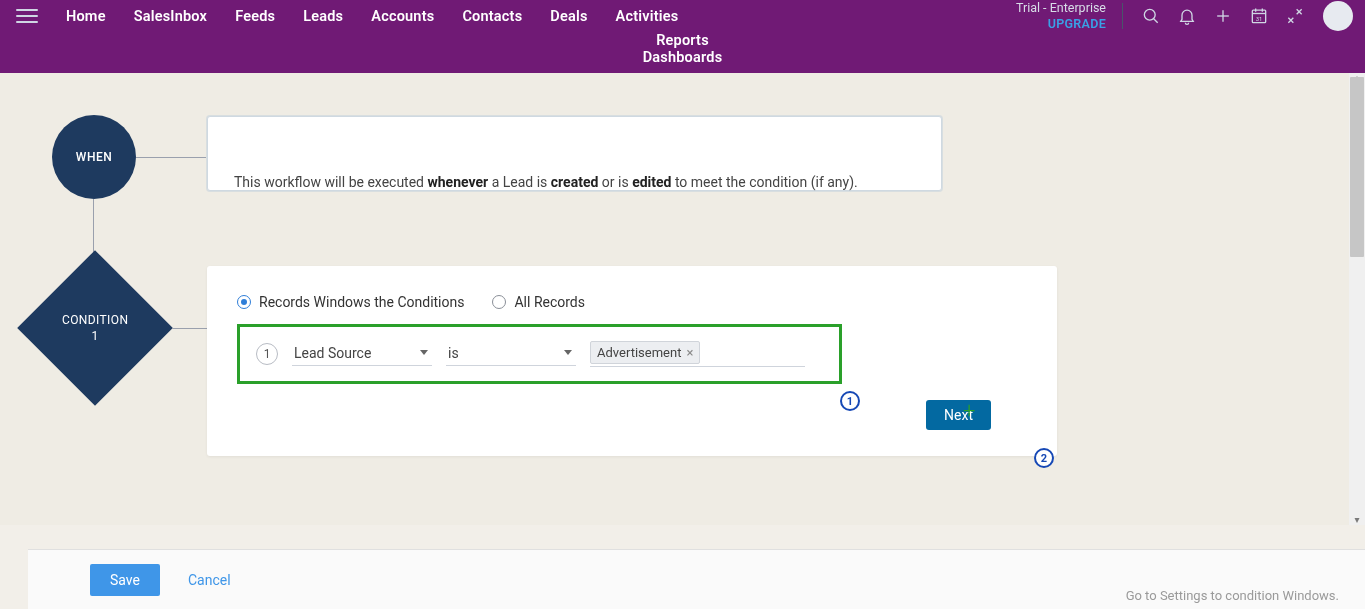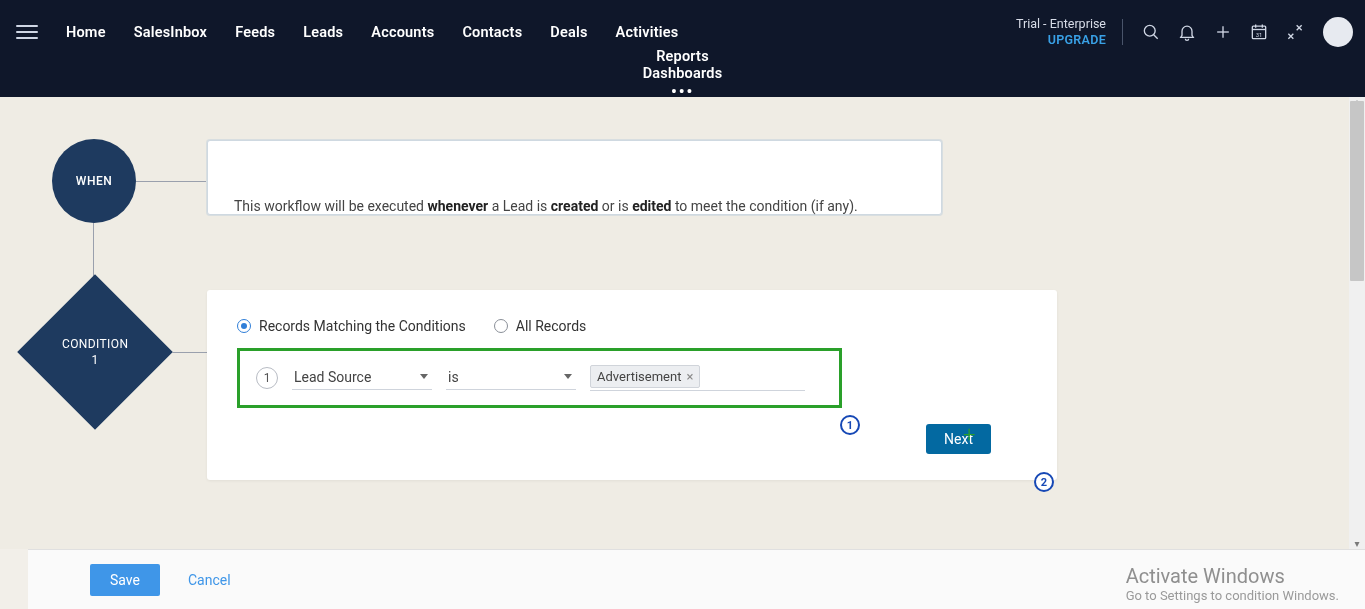--- a/index.html
+++ b/index.html
@@ -7,26 +7,26 @@
     font-family: -apple-system, BlinkMacSystemFont, "Segoe UI", Roboto, sans-serif;
     background: #f2efe9;
     overflow: hidden;
     width: 1365px;
     height: 609px;
     position: relative;
   }
 
   
   .topnav {
-    background: #0f172a;
-    color: #fff;
-    height: 97px;
+    background: #701a75;
+    color: #fff;
+    height: 73px;
     display: flex;
     flex-direction: column;
-    padding: 16px 12px;
+    padding: 0 12px;
   }
   .topnav-row {
     display: flex;
     align-items: center;
     height: 48px;
   }
   .topnav-row.second { height: 49px; flex-direction: column; }
   .hamburger {
     width: 22px;
     height: 22px;
@@ -469,21 +469,21 @@
       <div>CONDITION</div>
       <div>1</div>
     </div>
   </div>
   <div class="line-h2"></div>
 
   <div class="cond-card">
     <div class="radio-row">
       <div class="radio-opt">
         <span class="radio checked"></span>
-        <span>Records Matching the Conditions</span>
+        <span>Records Windows the Conditions</span>
       </div>
       <div class="radio-opt">
         <span class="radio"></span>
         <span>All Records</span>
       </div>
     </div>
 
     <div class="criteria-highlight">
       <div class="step-circle">1</div>
       <div class="dd field-dd">
@@ -517,15 +517,14 @@
     <div class="scroll-arrow" style="bottom:0">▾</div>
   </div>
 </div>
 
 <div class="footer">
   <span class="btn-save">Save</span>
   <span class="btn-cancel">Cancel</span>
 </div>
 
 <div class="win-activate">
-  <div class="line1">Activate Windows</div>
   <div class="line2">Go to Settings to condition Windows.</div>
 </div>
 
 </body></html>

